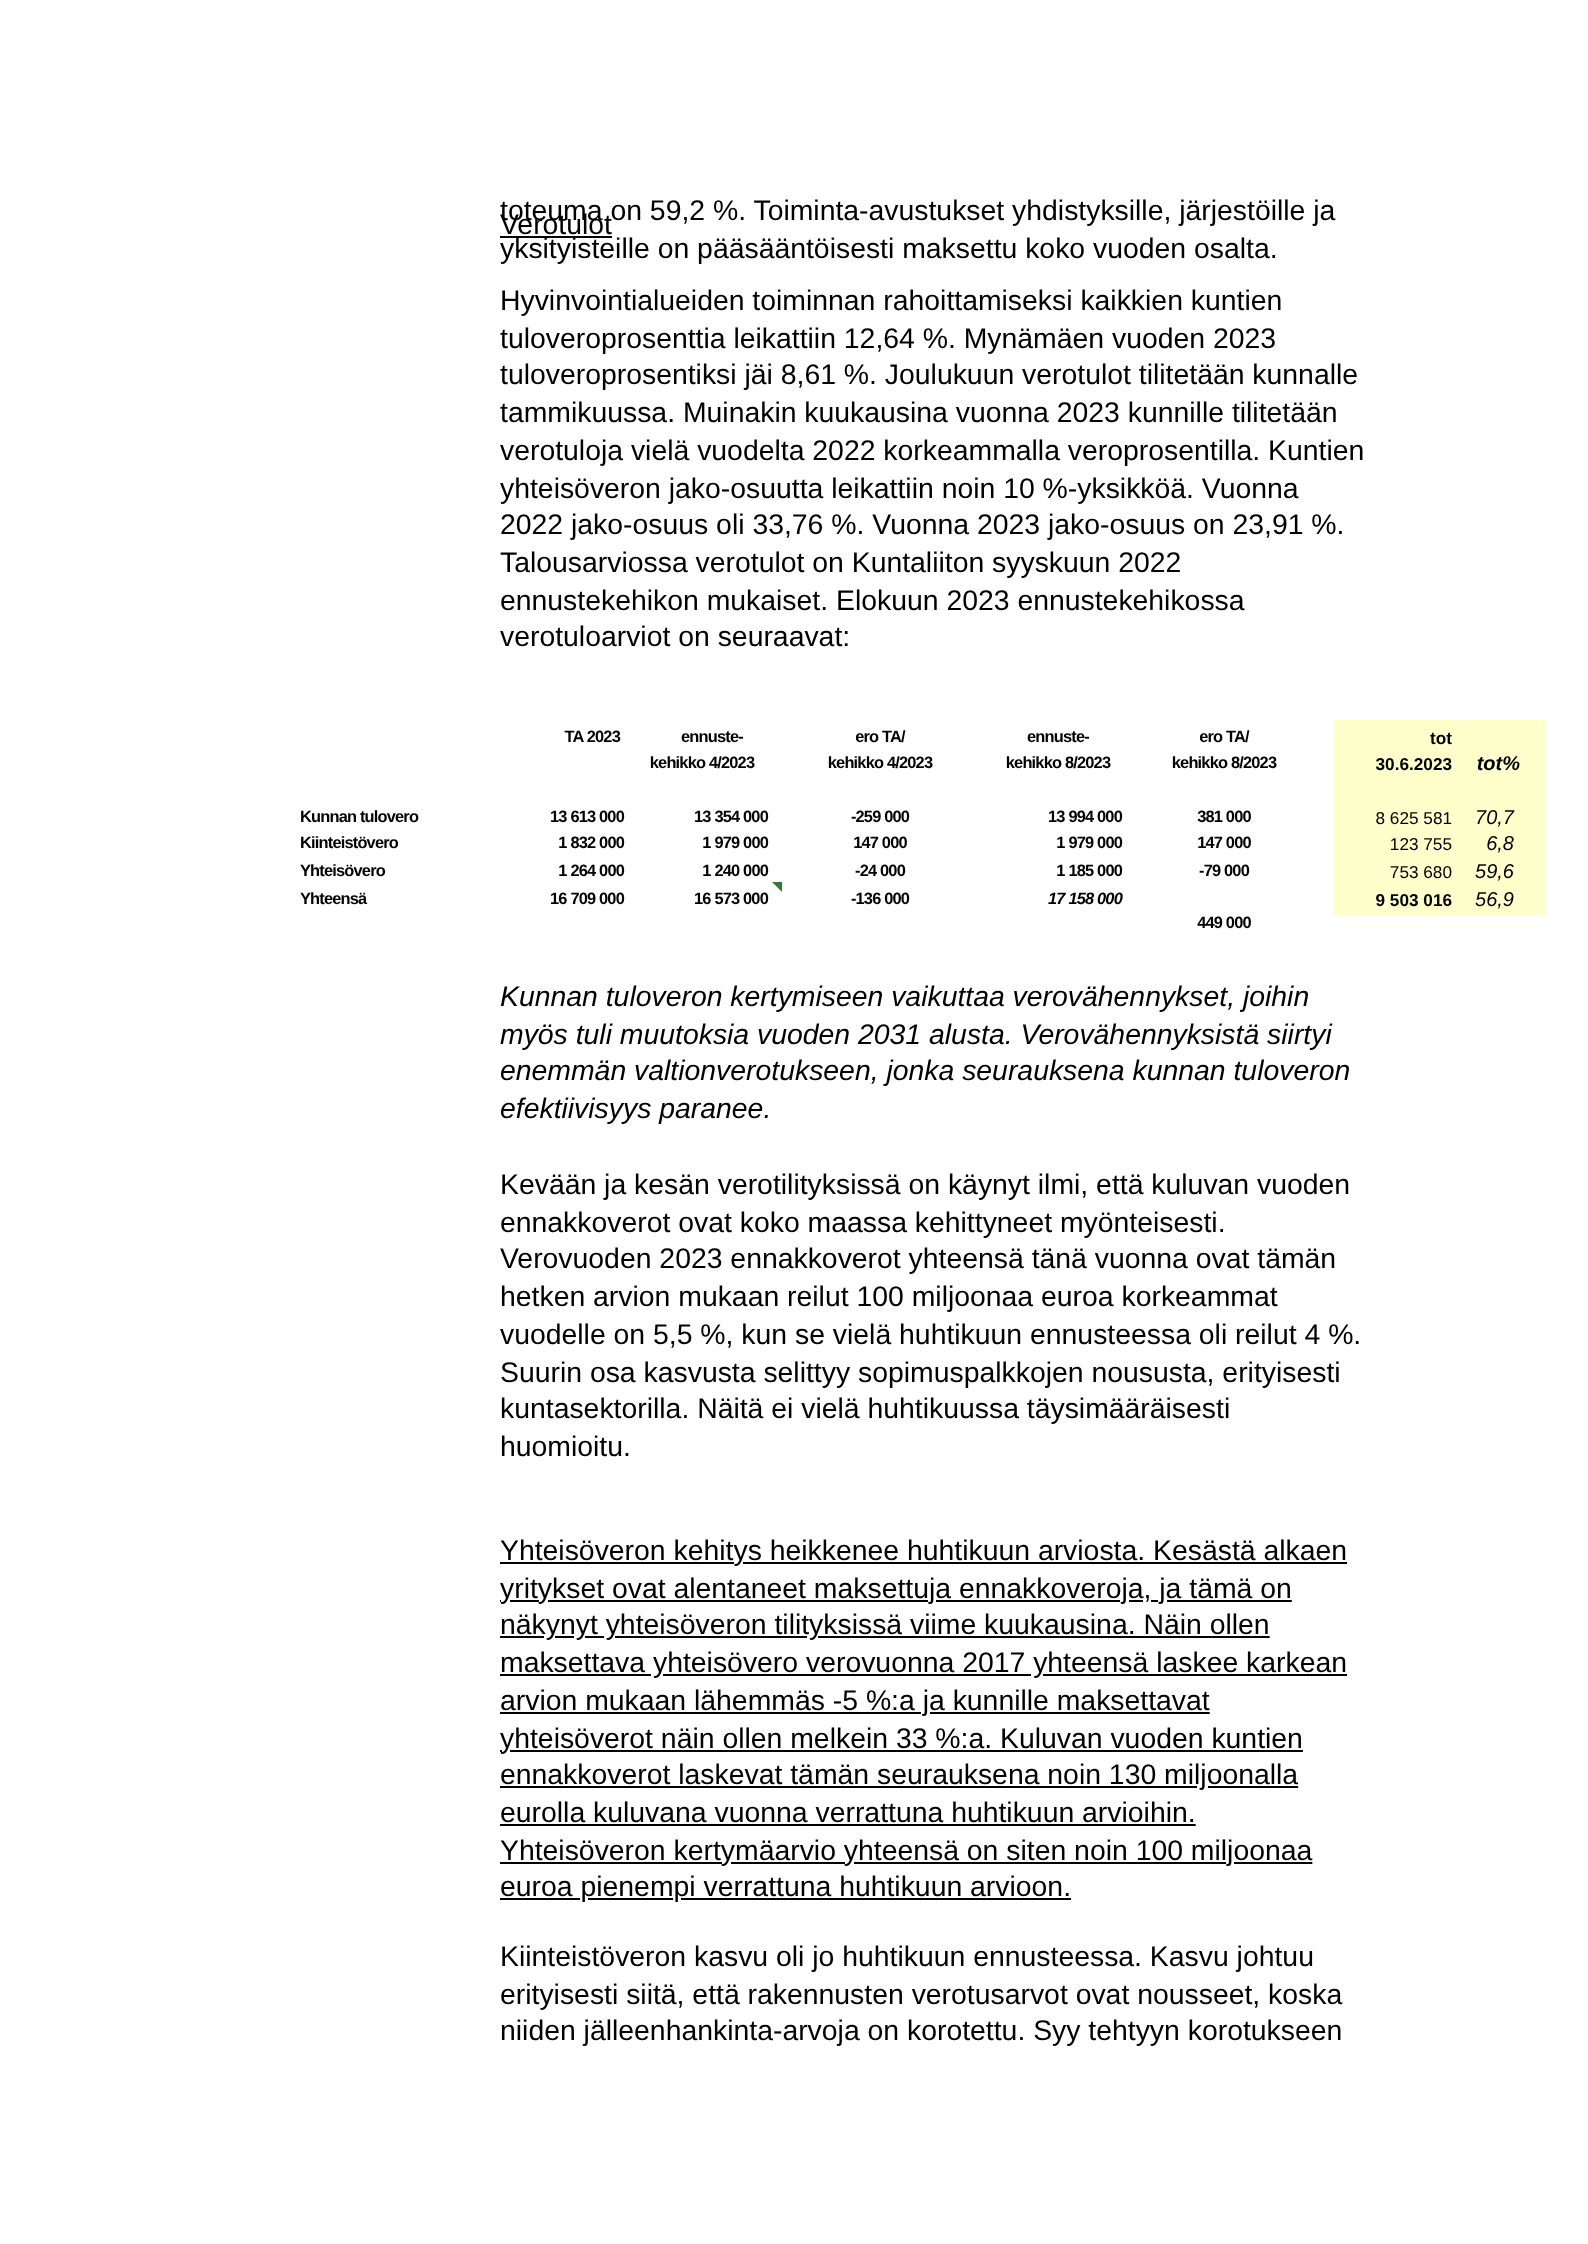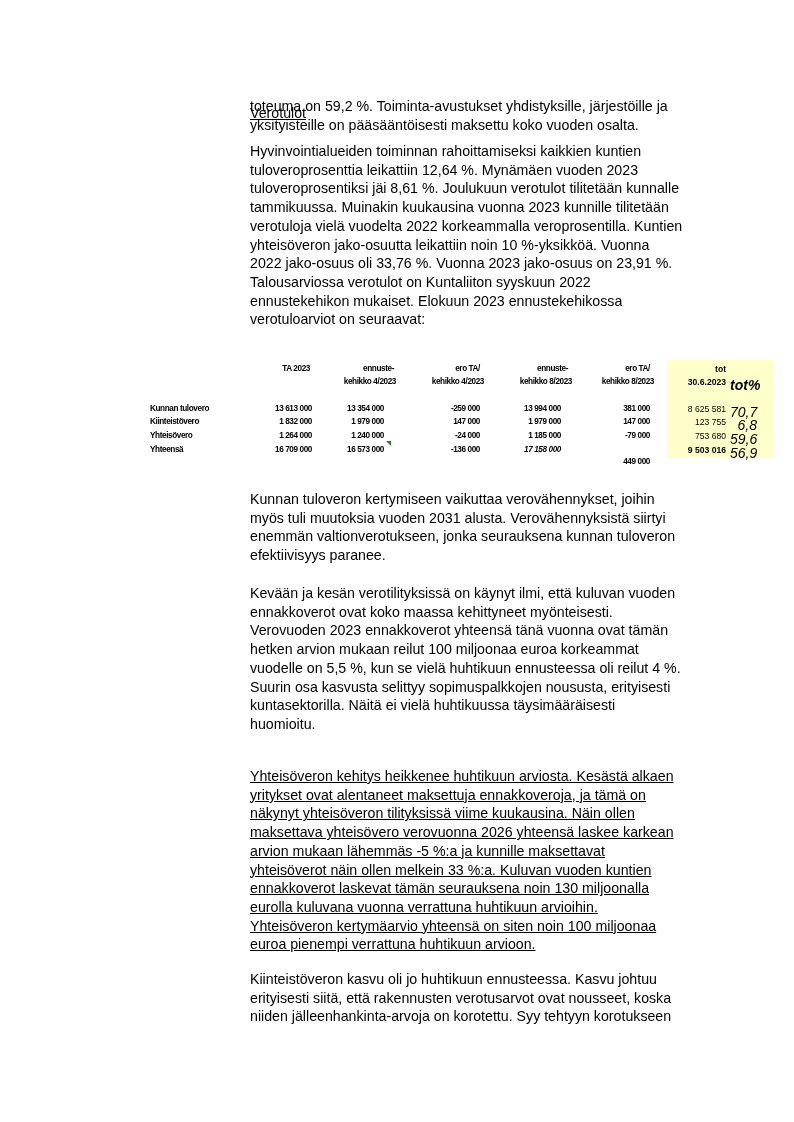--- a/index.html
+++ b/index.html
@@ -3,24 +3,24 @@
 <meta charset="utf-8">
 <style>
   html, body { margin: 0; padding: 0; background: #ffffff; }
   body { width: 794px; height: 1122px; position: relative; overflow: hidden; font-family: "Liberation Sans", sans-serif; color: #000; }
   .para { position: absolute; left: 250px; width: 510px; font-size: 14.2px; line-height: 18.7px; margin: 0; white-space: nowrap; }
   .para .line { display: block; }
   .heading { position: absolute; left: 250px; top: 105px; font-size: 14.2px; text-decoration: underline; }
   .tbl { position: absolute; left: 0; top: 0; width: 794px; height: 470px; pointer-events: none; }
   .cell { position: absolute; font-size: 8.2px; font-weight: bold; letter-spacing: -0.4px; white-space: nowrap; pointer-events: auto; }
   .r { text-align: right; }
-  .c { text-align: right; }
+  .c { text-align: center; }
   .yellow { position: absolute; left: 667px; top: 360px; width: 106px; height: 98px; background: #ffffcc; }
   .tot { font-weight: normal; letter-spacing: 0; font-size: 8.6px; }
-  .pct { font-style: italic; font-weight: normal; letter-spacing: 0; font-size: 14px; }
+  .pct { font-style: italic; font-weight: normal; letter-spacing: 0; font-size: 10px; }
   .totbold { font-weight: bold; }
   .marker { position: absolute; left: 386px; top: 441px; width: 0; height: 0; border-top: 5px solid #2e7d32; border-left: 5px solid transparent; }
 </style>
 </head>
 <body>
 
 <div class="para" style="top:50px;margin-top:47px;">
   <span class="line">toteuma  on 59,2 %. Toiminta-avustukset  yhdistyksille,  järjestöille ja</span>
   <span class="line">yksityisteille  on  pääsääntöisesti maksettu  koko vuoden  osalta.</span>
 </div>
@@ -87,21 +87,21 @@
   <div class="cell r" style="left:220px; top:445px; width:92px;">16 709 000</div>
   <div class="cell r" style="left:300px; top:445px; width:84px;">16 573 000</div>
   <div class="marker"></div>
   <div class="cell c" style="left:400px; top:445px; width:80px;">-136 000</div>
   <div class="cell r" style="left:480px; top:445px; width:81px;font-style:italic;">17 158 000</div>
   <div class="cell c" style="left:574px; top:445px; width:76px;margin-top:12px;">449 000</div>
   <div class="cell r tot totbold" style="left:660px; top:445px; width:66px;">9 503 016</div>
   <div class="cell r pct" style="left:730px; top:445px; width:27px;">56,9</div>
 </div>
 
-<div class="para" style="top:490px;">
+<div class="para" style="top:490px;font-style:italic;">
   <span class="line">Kunnan  tuloveron  kertymiseen  vaikuttaa  verovähennykset,  joihin</span>
   <span class="line">myös  tuli  muutoksia  vuoden  2031 alusta.  Verovähennyksistä  siirtyi</span>
   <span class="line">enemmän  valtionverotukseen,  jonka  seurauksena  kunnan  tuloveron</span>
   <span class="line">efektiivisyys  paranee.</span>
 </div>
 
 <div class="para" style="top:584px;">
   <span class="line">Kevään ja kesän verotilityksissä  on käynyt  ilmi, että kuluvan  vuoden</span>
   <span class="line">ennakkoverot  ovat koko maassa kehittyneet  myönteisesti.</span>
   <span class="line">Verovuoden  2023 ennakkoverot  yhteensä  tänä  vuonna  ovat tämän</span>
@@ -109,21 +109,21 @@
   <span class="line">vuodelle  on 5,5 %,  kun se vielä huhtikuun  ennusteessa  oli reilut 4 %.</span>
   <span class="line">Suurin  osa kasvusta  selittyy  sopimuspalkkojen  noususta,  erityisesti</span>
   <span class="line">kuntasektorilla.  Näitä ei vielä  huhtikuussa  täysimääräisesti</span>
   <span class="line">huomioitu.</span>
 </div>
 
 <div class="para" style="top:767px;text-decoration:underline;">
   <span class="line">Yhteisöveron  kehitys  heikkenee huhtikuun  arviosta.  Kesästä alkaen</span>
   <span class="line">yritykset  ovat alentaneet  maksettuja  ennakkoveroja,  ja tämä  on</span>
   <span class="line">näkynyt  yhteisöveron  tilityksissä viime kuukausina.  Näin  ollen</span>
-  <span class="line">maksettava  yhteisövero  verovuonna  2026 yhteensä  laskee karkean</span>
+  <span class="line">maksettava  yhteisövero  verovuonna  2017 yhteensä  laskee karkean</span>
   <span class="line">arvion mukaan  lähemmäs  -5 %:a ja kunnille  maksettavat</span>
   <span class="line">yhteisöverot  näin  ollen melkein 33 %:a. Kuluvan  vuoden  kuntien</span>
   <span class="line">ennakkoverot  laskevat tämän seurauksena  noin  130 miljoonalla</span>
   <span class="line">eurolla  kuluvana  vuonna  verrattuna  huhtikuun  arvioihin.</span>
   <span class="line">Yhteisöveron  kertymäarvio  yhteensä  on siten noin  100 miljoonaa</span>
   <span class="line">euroa  pienempi verrattuna  huhtikuun  arvioon.</span>
 </div>
 
 <div class="para" style="top:970px;">
   <span class="line">Kiinteistöveron  kasvu  oli jo huhtikuun  ennusteessa.  Kasvu johtuu</span>

